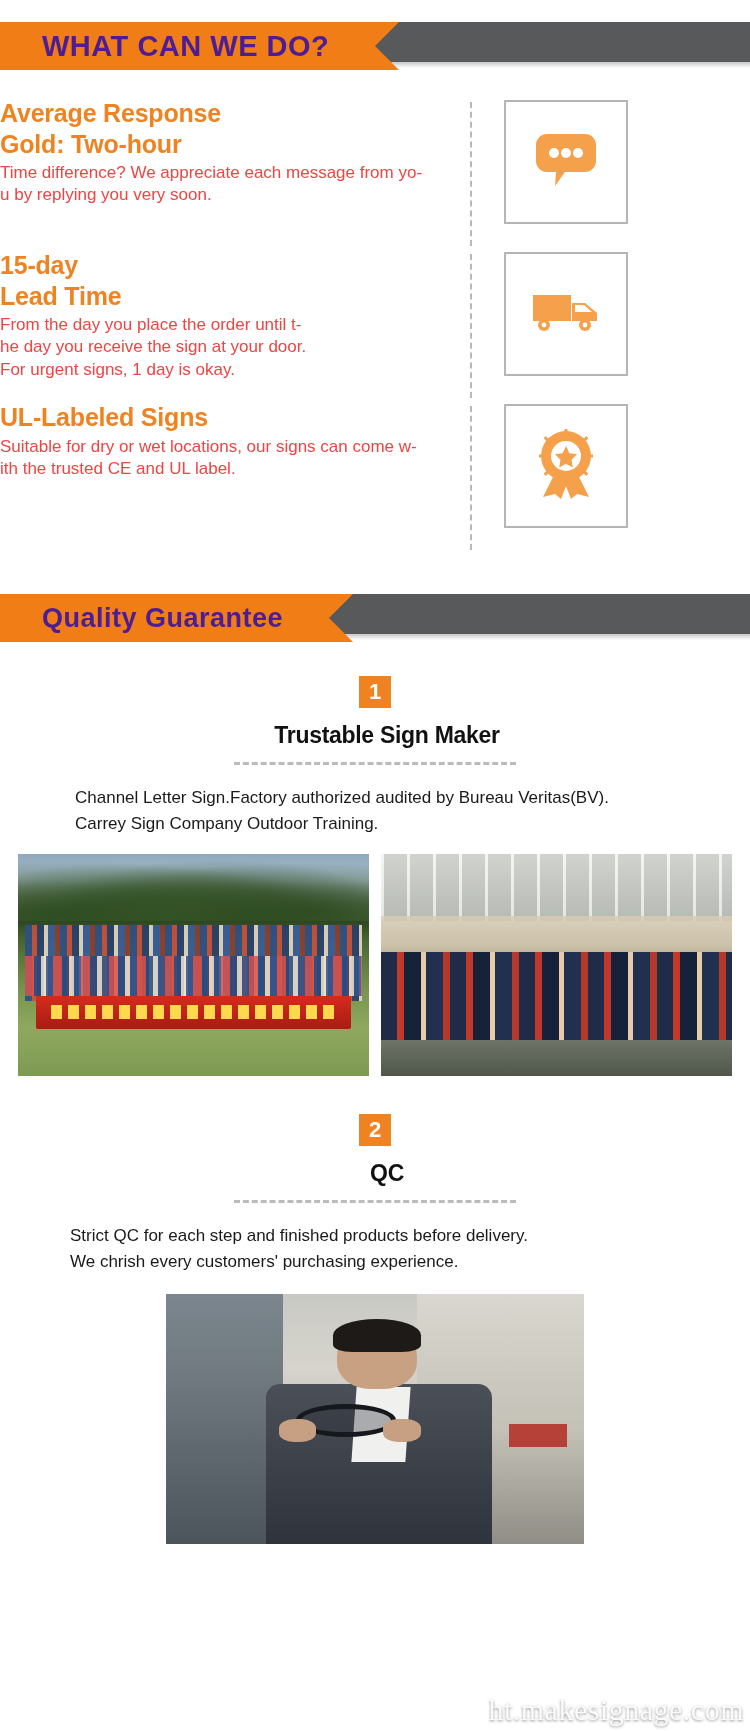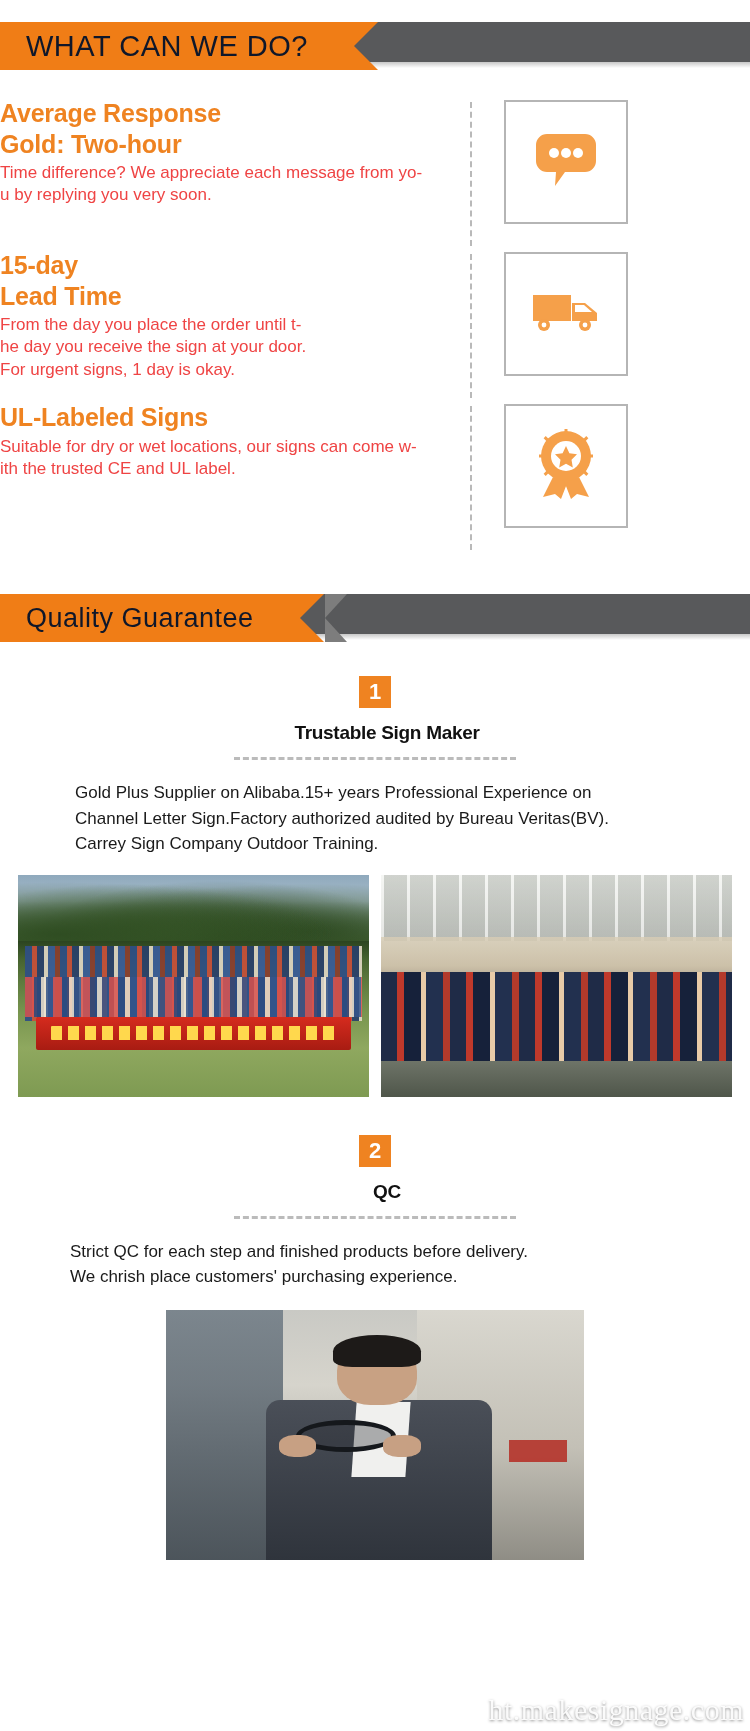--- a/index.html
+++ b/index.html
@@ -54,25 +54,26 @@
   .banner-tri-shadow {
     position: absolute;
     top: 0;
     width: 0; height: 0;
     border-top: 24px solid #7d7d7d;
     border-bottom: 24px solid #7d7d7d;
     border-right: 22px solid transparent;
     z-index: 2;
   }
   .banner-text {
-    color: #0f172a;
+    color: #4c1d95;
     font-size: 29px;
-    font-weight: normal;
+    font-weight: bold;
     letter-spacing: 0.5px;
     white-space: nowrap;
+    margin-left: 16px;
   }
   .banner-text.small { font-size: 27px; }
 
   
   .features {
     padding: 28px 0 0 0;
     position: relative;
   }
   .feature-row {
     display: flex;
@@ -123,21 +124,21 @@
     color: #ffffff;
     font-size: 22px;
     font-weight: bold;
     display: flex;
     align-items: center;
     justify-content: center;
     margin: 0 auto;
   }
   .sec-heading {
     text-align: center;
-    font-size: 19px;
+    font-size: 23px;
     font-weight: bold;
     color: #111111;
     margin-top: 14px;
     letter-spacing: -0.3px;
     padding-left: 24px;
   }
   .dash-rule {
     width: 282px;
     height: 0;
     border-top: 3px dashed #bbbbbb;
@@ -452,21 +453,20 @@
   <div class="banner-orange">
     <span class="banner-text small">Quality Guarantee</span>
   </div>
 </div>
 
 <div style="margin-top:34px;">
   <div class="num-badge">1</div>
   <div class="sec-heading">Trustable Sign Maker</div>
   <div class="dash-rule"></div>
   <div class="sec-para left">
-    <div>Gold Plus Supplier on Alibaba.15+ years Professional Experience on</div>
     <div>Channel Letter Sign.Factory authorized audited by Bureau Veritas(BV).</div>
     <div>Carrey Sign Company  Outdoor Training.</div>
   </div>
   <div class="photo-row">
     <div class="photo">
       <div class="ph-grass">
         <div class="trees"></div>
         <div class="crowd"></div>
         <div class="crowd2"></div>
         <div class="redbanner"></div>
@@ -482,21 +482,21 @@
     </div>
   </div>
 </div>
 
 <div style="margin-top:38px;">
   <div class="num-badge">2</div>
   <div class="sec-heading">QC</div>
   <div class="dash-rule"></div>
   <div class="sec-para">
     <div>Strict QC for each step and finished products before delivery.</div>
-    <div>We chrish place customers' purchasing experience.</div>
+    <div>We chrish every customers' purchasing experience.</div>
   </div>
   <div class="photo-single">
     <div class="ph-qc">
       <div class="bg-left"></div>
       <div class="bg-right"></div>
       <div class="redbox"></div>
       <div class="body"></div>
       <div class="shirt"></div>
       <div class="head"></div>
       <div class="hair"></div>

